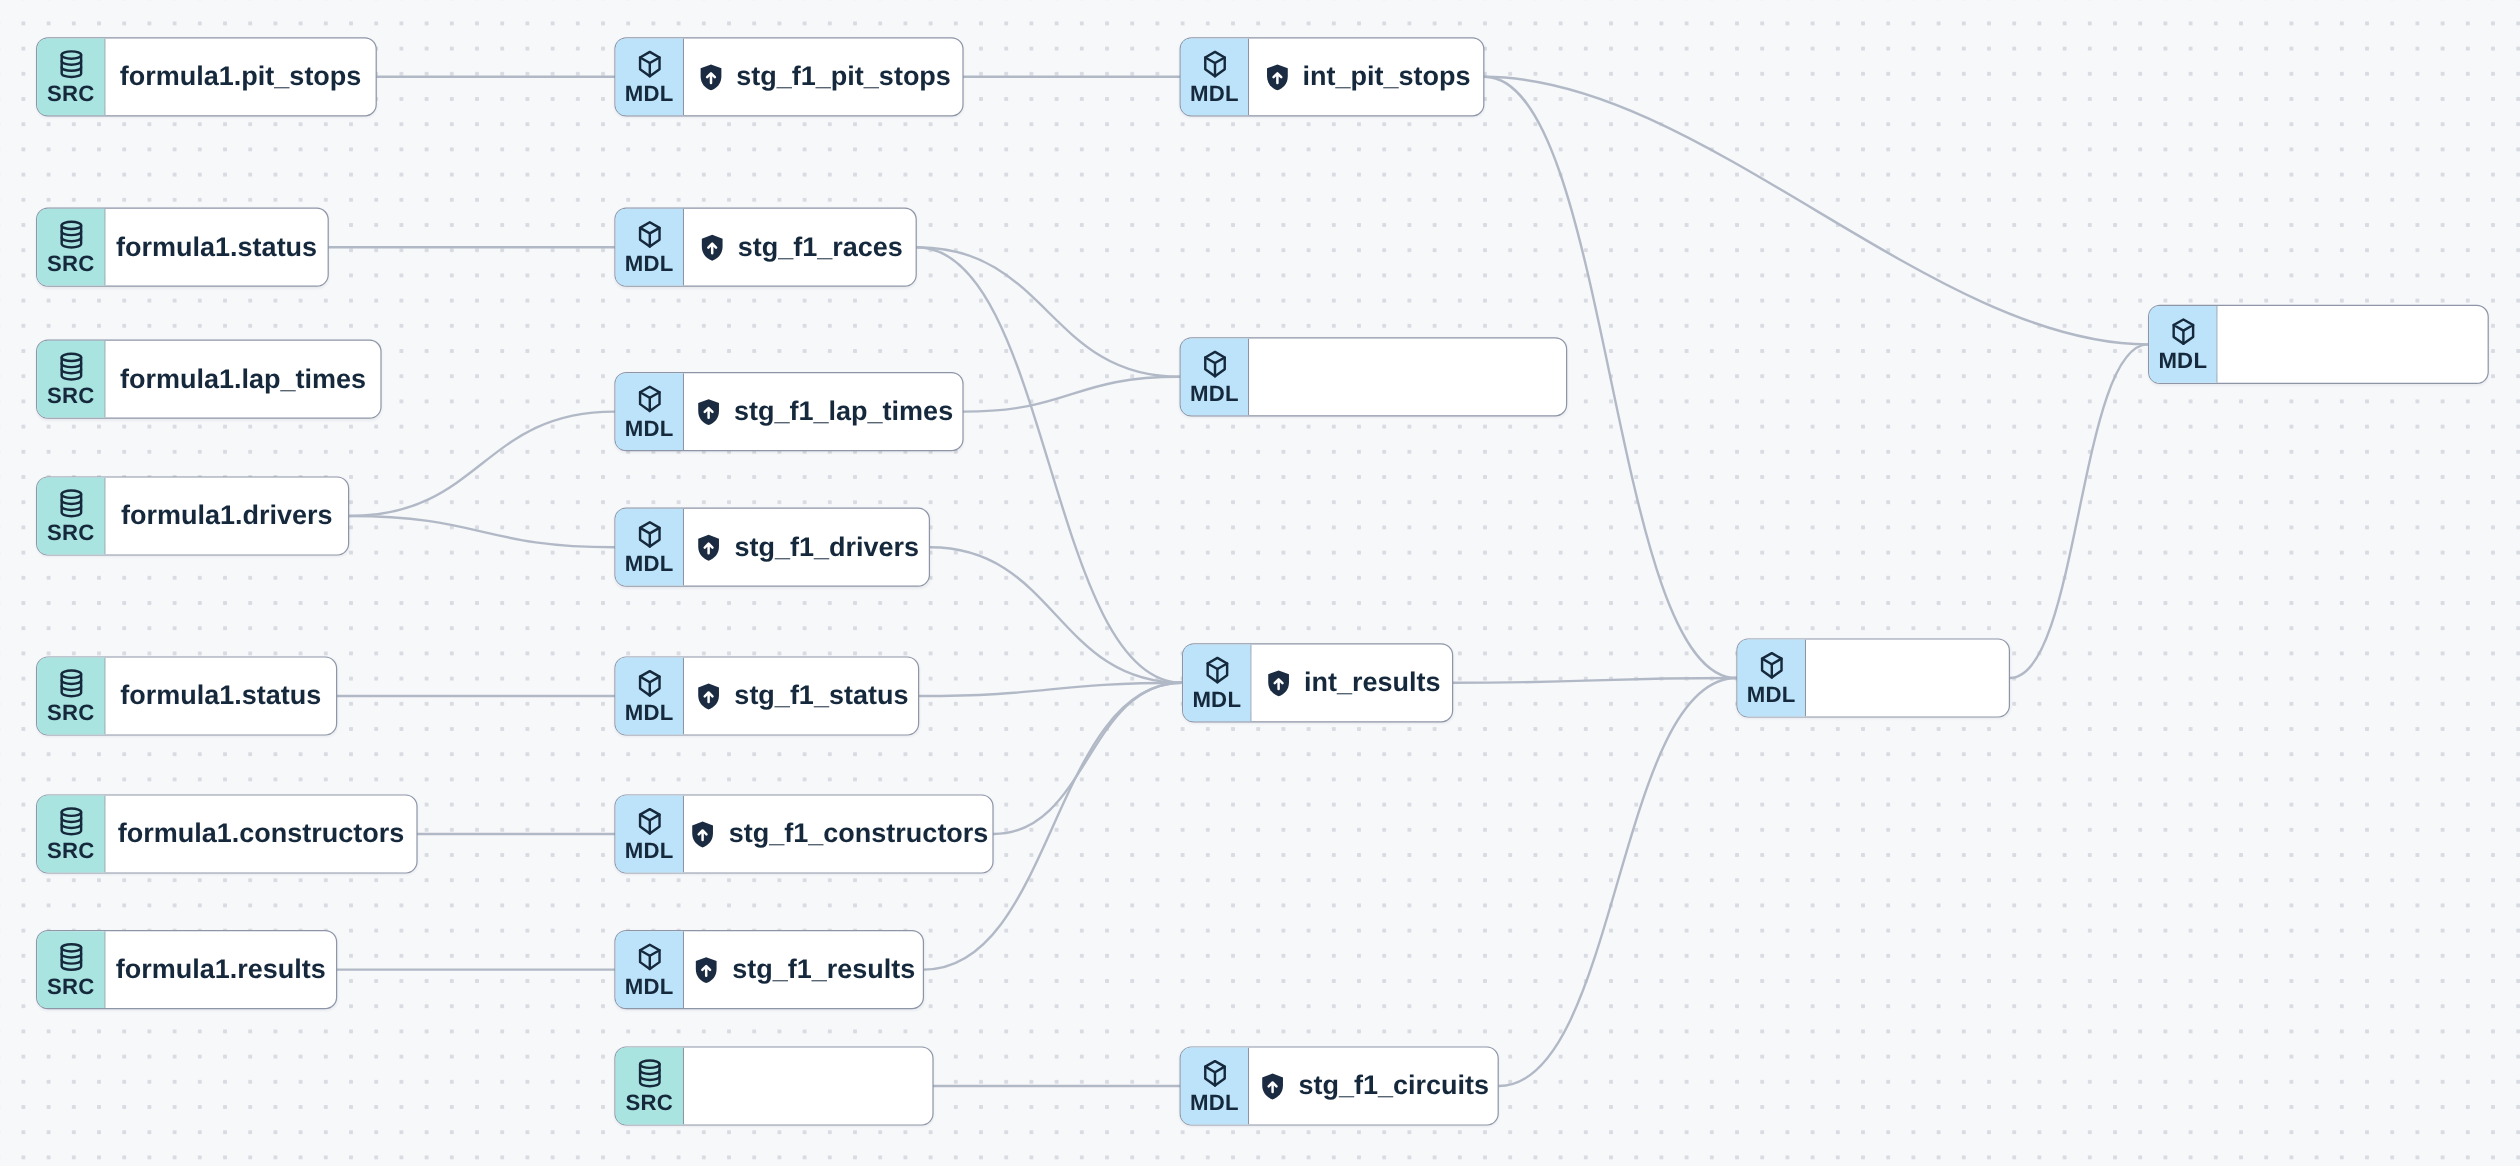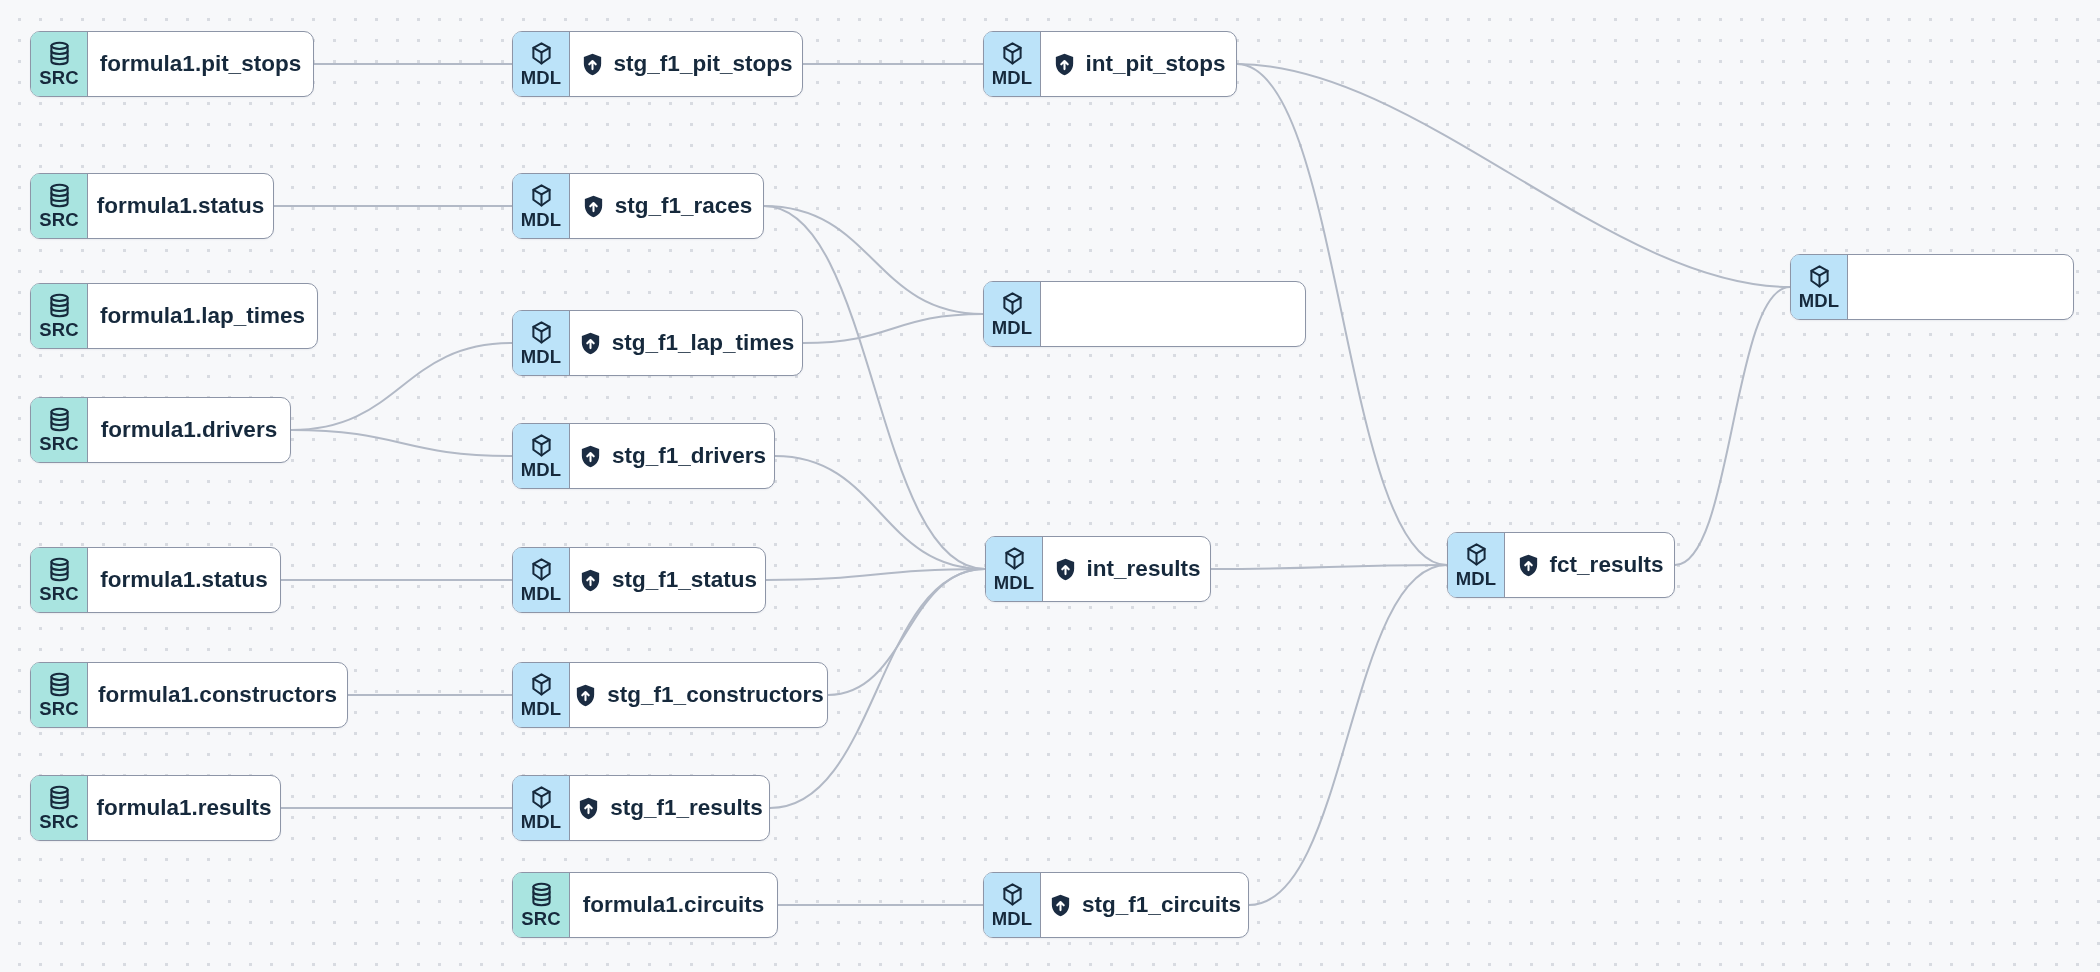--- a/index.html
+++ b/index.html
@@ -226,23 +226,20 @@
           <span class="type-icon">
             <svg viewBox="0 0 24 24" width="27" height="27" fill="none" stroke="currentColor" stroke-width="1.8" stroke-linecap="round" stroke-linejoin="round">
               <ellipse cx="12" cy="5.2" rx="7.2" ry="2.7"></ellipse>
               <path d="M4.8 5.2 V18.8 c0 1.5 3.2 2.7 7.2 2.7 s7.2 -1.2 7.2 -2.7 V5.2"></path>
               <path d="M4.8 9.7 c0 1.5 3.2 2.7 7.2 2.7 s7.2 -1.2 7.2 -2.7"></path>
               <path d="M4.8 14.2 c0 1.5 3.2 2.7 7.2 2.7 s7.2 -1.2 7.2 -2.7"></path>
             </svg>
           </span>
           <span class="badge-label">SRC</span>
         </div>
-        <div class="node-body">
-          <span class="label">formula1.circuits</span>
-        </div>
       </div>
       <div class="node" style="left: 512px; top: 31px; width: 291px;">
         <div class="badge mdl">
           <span class="type-icon">
             <svg viewBox="0 0 24 24" width="27" height="27" fill="none" stroke="currentColor" stroke-width="1.8" stroke-linecap="round" stroke-linejoin="round">
               <path d="M12 2.9 L19.2 7 L12 11.1 L4.8 7 Z"></path>
               <path d="M19.2 7 V15.8 L12 20.9 L4.8 15.8 V7"></path>
               <path d="M12 11.1 V20.9"></path>
             </svg>
           </span>
@@ -462,29 +459,20 @@
       <div class="node" style="left: 1447px; top: 532px; width: 228px;">
         <div class="badge mdl">
           <span class="type-icon">
             <svg viewBox="0 0 24 24" width="27" height="27" fill="none" stroke="currentColor" stroke-width="1.8" stroke-linecap="round" stroke-linejoin="round">
               <path d="M12 2.9 L19.2 7 L12 11.1 L4.8 7 Z"></path>
               <path d="M19.2 7 V15.8 L12 20.9 L4.8 15.8 V7"></path>
               <path d="M12 11.1 V20.9"></path>
             </svg>
           </span>
           <span class="badge-label">MDL</span>
-        </div>
-        <div class="node-body">
-          <span class="shield">
-            <svg viewBox="0 0 24 24" width="25" height="25">
-              <path fill="#1b2c42" d="M12 1.6 L20.3 4.7 V11 c0 5.7 -3.4 9.5 -8.3 11.3 C7.1 20.5 3.7 16.7 3.7 11 V4.7 Z"></path>
-              <path d="M12 16.4 V9 M8.9 11.8 L12 8.7 L15.1 11.8" stroke="#ffffff" stroke-width="2" fill="none" stroke-linecap="round" stroke-linejoin="round"></path>
-            </svg>
-          </span>
-          <span class="label">fct_results</span>
         </div>
       </div>
       <div class="node" style="left: 1790px; top: 254px; width: 284px;">
         <div class="badge mdl">
           <span class="type-icon">
             <svg viewBox="0 0 24 24" width="27" height="27" fill="none" stroke="currentColor" stroke-width="1.8" stroke-linecap="round" stroke-linejoin="round">
               <path d="M12 2.9 L19.2 7 L12 11.1 L4.8 7 Z"></path>
               <path d="M19.2 7 V15.8 L12 20.9 L4.8 15.8 V7"></path>
               <path d="M12 11.1 V20.9"></path>
             </svg>

